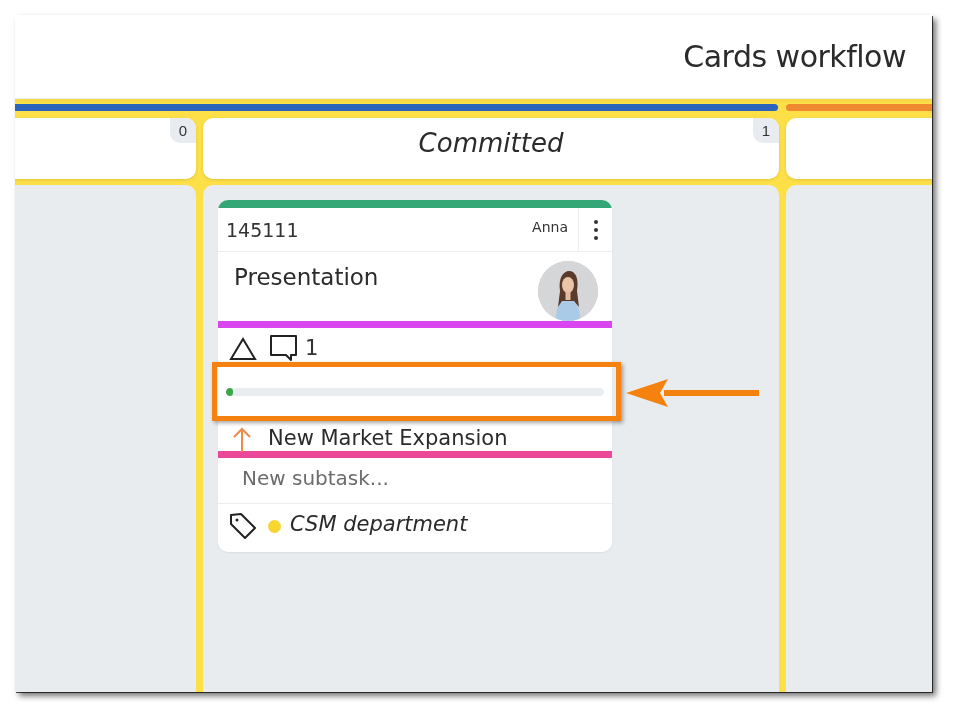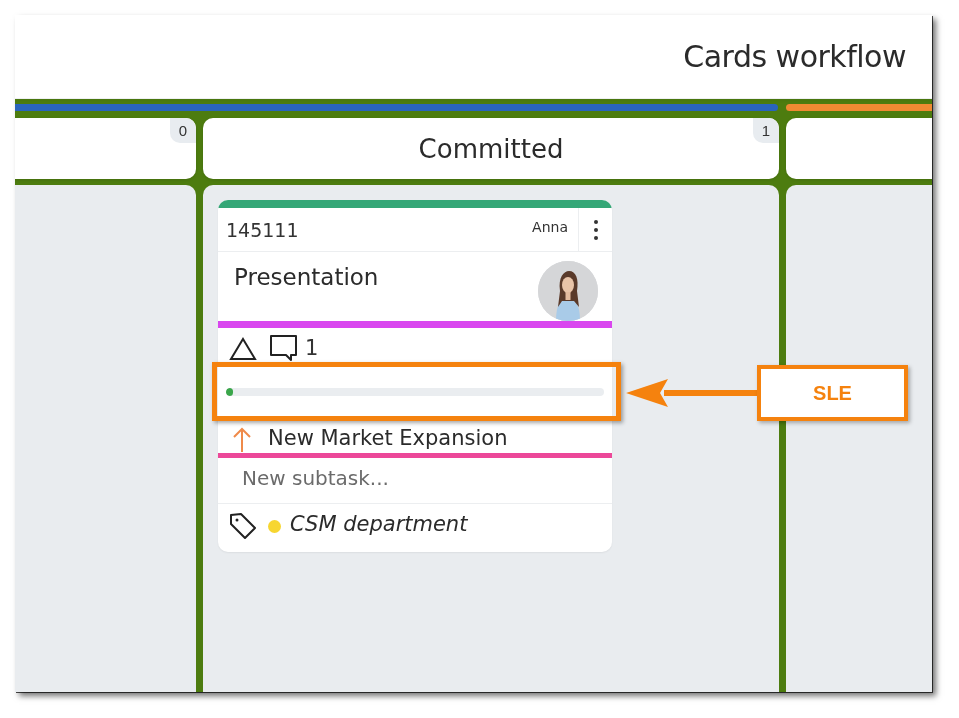--- a/index.html
+++ b/index.html
@@ -1,43 +1,43 @@
 <!DOCTYPE html>
 <html><head>
 <meta charset="utf-8">
 <style>
   * { box-sizing: border-box; margin: 0; padding: 0; }
   html, body { width: 959px; height: 718px; background: #ffffff; overflow: hidden; }
   body { position: relative; font-family: "Liberation Sans", sans-serif; }
 
   .frame {
     position: absolute; left: 15px; top: 15px; width: 917px; height: 677px;
-    background: #4d7c0f; overflow: hidden;
+    background: #fde047; overflow: hidden;
     box-shadow: 4px 4px 6px rgba(0,0,0,0.55), 1px 1px 0 rgba(0,0,0,0.7);
   }
   .header {
     position: absolute; left: 0; top: 0; width: 100%; height: 84px;
     background: #ffffff; border-bottom: 1px solid #eef0f2;
     box-shadow: 0 2px 3px rgba(0,0,0,0.05);
   }
   .header-title {
     position: absolute; right: 26px; top: 24px;
     font-family: "DejaVu Sans", sans-serif; font-size: 30px; color: #2b2b2b; letter-spacing: -0.5px;
   }
   .lane-bar { position: absolute; top: 89px; height: 7px; border-radius: 4px; }
   .lane-bar.blue { left: -10px; width: 773px; background: #2a64bd; }
   .lane-bar.orange { left: 771px; width: 160px; background: #ef8a32; }
 
   .col-head {
     position: absolute; top: 103px; height: 61px; background: #ffffff;
     border-radius: 10px; box-shadow: 0 1px 3px rgba(0,0,0,0.12);
   }
   .col-head .title {
-    position: absolute; left: 0; right: 0; top: 16px; text-align: center;
-    font-family: "DejaVu Sans", sans-serif; font-size: 26px; color: #2b2b2b;
+    position: absolute; left: 0; right: 0; top: 10px; text-align: center;
+    font-family: "DejaVu Sans", sans-serif; font-size: 26px; color: #2b2b2b; font-style: italic;
   }
   .col-head .count {
     position: absolute; right: 0; top: 0; width: 26px; height: 25px;
     background: #e8ecf0; border-radius: 0 10px 0 10px;
     font-family: "Liberation Sans", sans-serif; font-size: 15px; color: #333;
     text-align: center; line-height: 26px;
   }
   .col-body {
     position: absolute; top: 170px; bottom: 0; background: #e9ecef;
     border-radius: 10px 10px 0 0;
@@ -72,21 +72,21 @@
   .icons-row .warn { position: absolute; left: 11px; top: 9px; }
   .icons-row .comment { position: absolute; left: 51px; top: 6px; }
   .icons-row .ccount { position: absolute; left: 87px; top: 8px; font-size: 21px; color: #333; }
 
   .sle-row { position: relative; height: 52px; }
   .sle-track {
     position: absolute; left: 8px; right: 8px; top: 20px; height: 8px;
     background: #eaedf0; border-radius: 4px; overflow: hidden;
   }
   .sle-fill { height: 100%; border-radius: 4px; background: #3aa64a; }
-  .parent-row { position: relative; height: 38px; border-bottom: 5px solid #ec4899; }
+  .parent-row { position: relative; height: 38px; border-bottom: 7px solid #ec4899; }
   .parent-row .arrow { position: absolute; left: 14px; top: 6px; }
   .parent-row .ptext { position: absolute; left: 50px; top: 6px; font-size: 21px; color: #2b2b2b; }
   .subtask-row { position: relative; height: 46px; border-bottom: 1px solid #eceef0; }
   .subtask-input {
     position: absolute; left: 24px; top: 8px; width: 360px; border: none; outline: none;
     font-family: "DejaVu Sans", sans-serif; font-size: 20px; color: #555; background: transparent;
   }
   .subtask-input::placeholder { color: #6b6b6b; }
   .tag-row { position: relative; height: 44px; font-style: italic; }
   .tag-row .tag-icon { position: absolute; left: 10px; top: 7px; }
@@ -193,14 +193,13 @@
       <span class="dot"></span>
       <span class="tlabel">CSM department</span>
     </div>
   </div>
 
   <div class="hl-box" style="left:197px;top:347px;"></div>
   <svg class="callout-arrow" style="left:609px;top:362px;" width="135" height="32" viewBox="0 0 135 32">
     <path d="M135 16 H40" stroke="#f5820e" stroke-width="6"></path>
     <path d="M2 16 L44 2 L36 16 L44 30 Z" fill="#f5820e"></path>
   </svg>
-  <div class="callout" style="left:742px;top:350px;">SLE</div>
 </div>
 
 </body></html>

